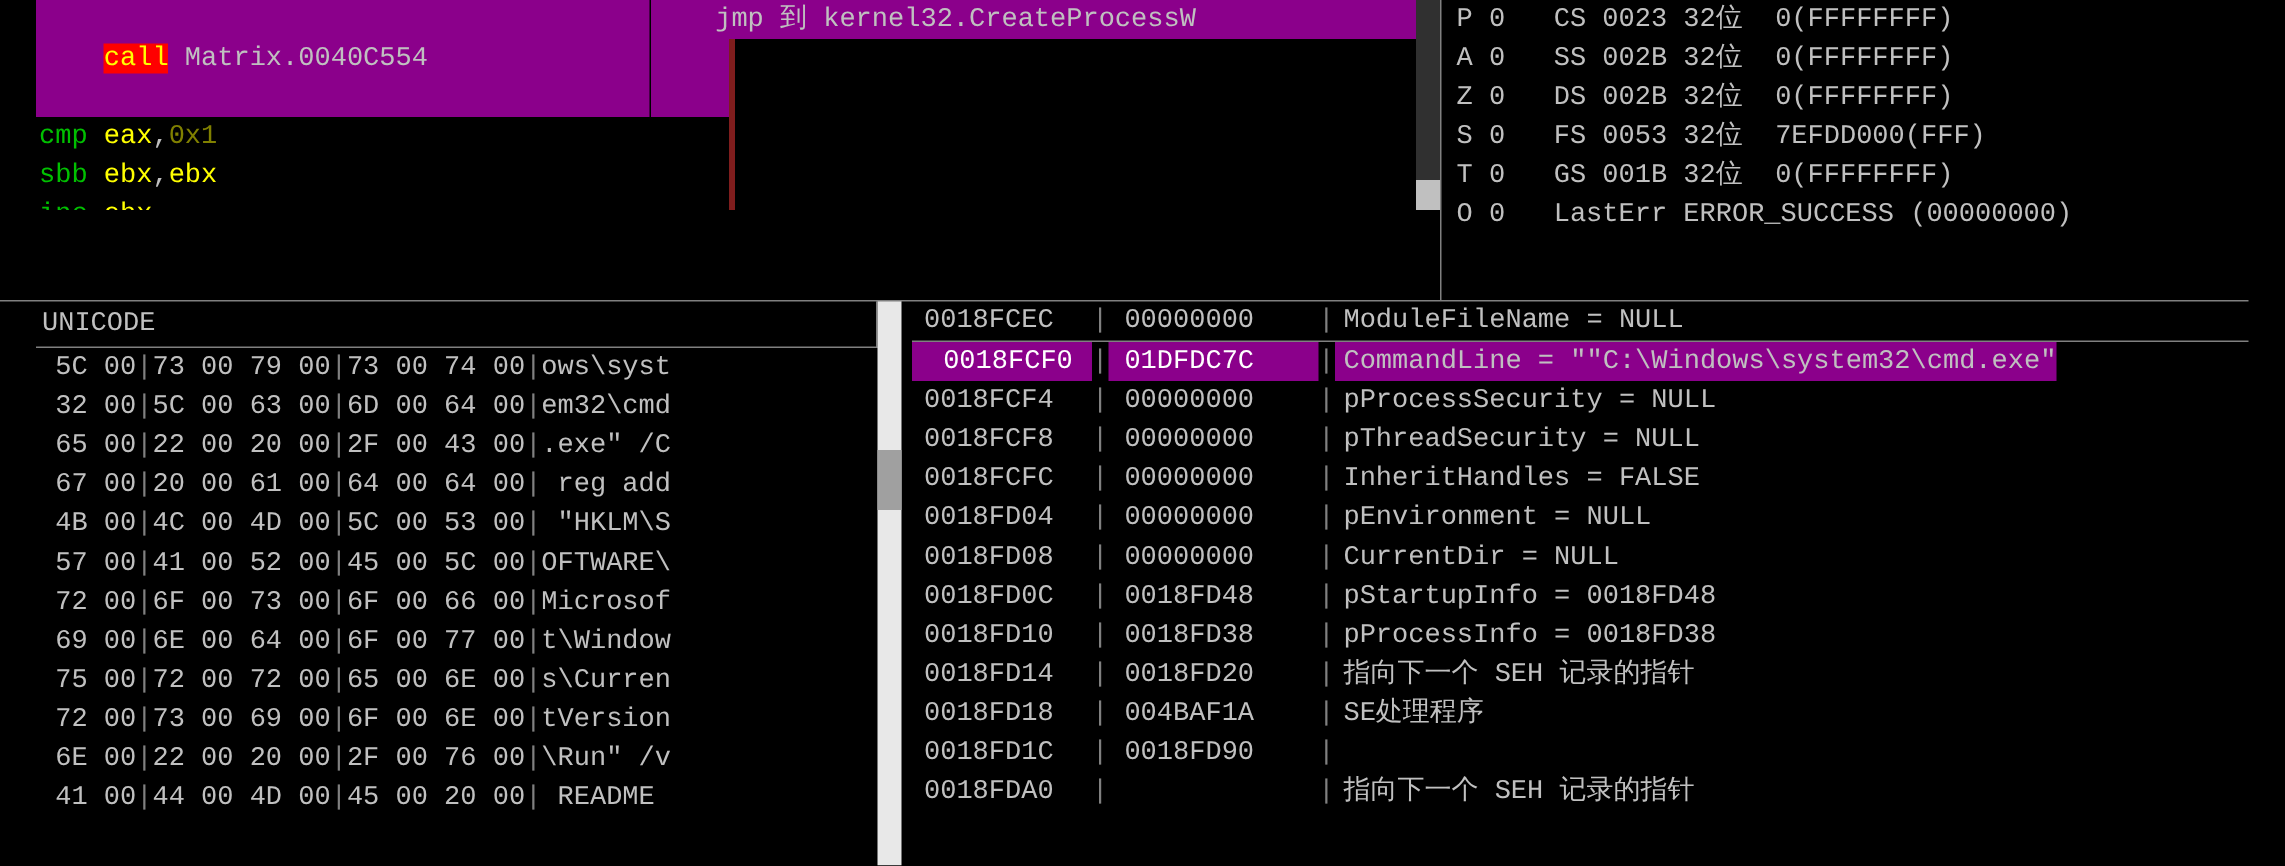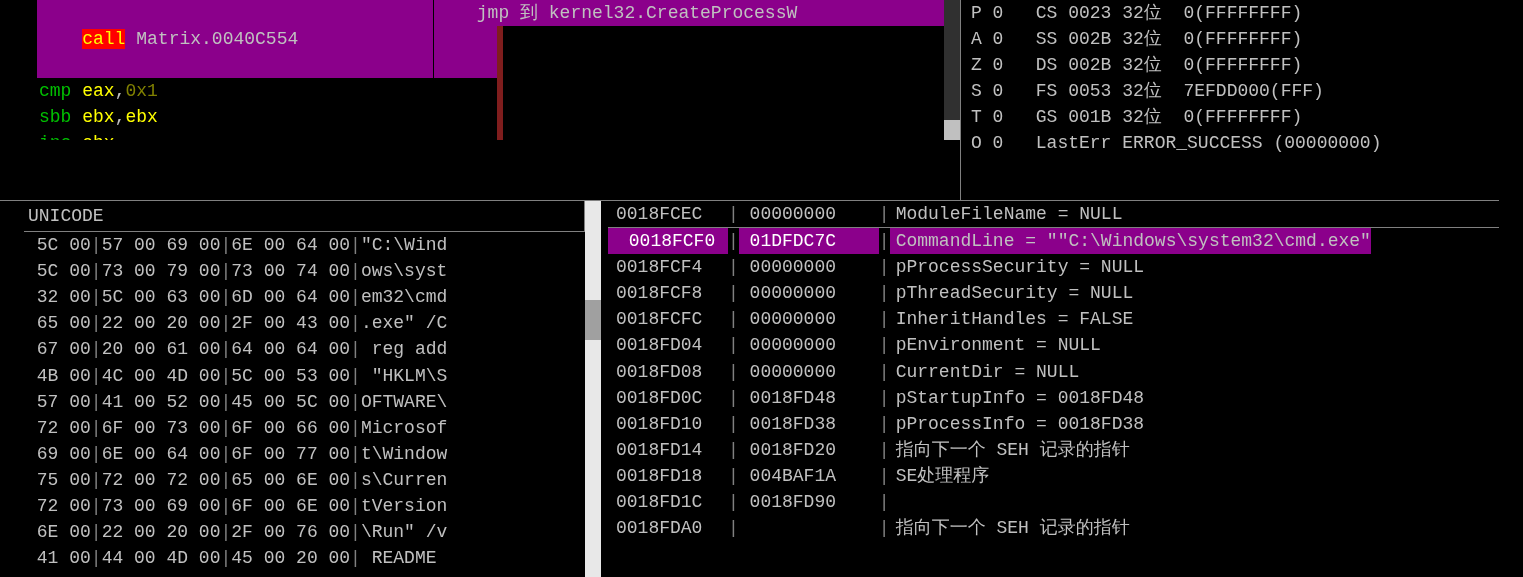--- a/index.html
+++ b/index.html
@@ -12,22 +12,21 @@
   width: 1523px;
   height: 577px;
   overflow: hidden;
   position: relative;
 }
 .pane { position: absolute; padding-left: 24px; }
 
 
 #disasm {
   left: 0; top: 0; width: 490px; height: 140px;
-  border-right: 6px solid #7f1d1d;
-  margin-left: 13px;
+  border-right: 4px solid #7f1d1d;
 }
 .dis-row { white-space: pre; padding: 0 2px; }
 .hl-row { background: #8B008B; }
 .hl-call { background: #FF0000; color: #FFFF00; }
 .op { color: #00C000; }
 .reg { color: #FFFF00; }
 .imm { color: #808000; }
 .addr-txt { color: #C0C0C0; }
 
 
@@ -122,21 +121,20 @@
   <div class="reg-row">S 0   FS 0053 32位  7EFDD000(FFF)</div>
   <div class="reg-row">T 0   GS 001B 32位  0(FFFFFFFF)</div>
   <div class="reg-row">O 0   LastErr ERROR_SUCCESS (00000000)</div>
 </div>
 
 <div id="divider" class="pane"></div>
 
 <div id="hexdump" class="pane">
   <div id="hexhead">                                        UNICODE</div>
   <div id="hexbody">
-      <div class="hex-row"><span class="hex-bytes"> 5C 00<span class="col-sep">|</span>57 00 69 00<span class="col-sep">|</span>6E 00 64 00<span class="col-sep">|</span></span><span class="hex-ascii">"C:\Wind</span></div>
       <div class="hex-row"><span class="hex-bytes"> 5C 00<span class="col-sep">|</span>73 00 79 00<span class="col-sep">|</span>73 00 74 00<span class="col-sep">|</span></span><span class="hex-ascii">ows\syst</span></div>
       <div class="hex-row"><span class="hex-bytes"> 32 00<span class="col-sep">|</span>5C 00 63 00<span class="col-sep">|</span>6D 00 64 00<span class="col-sep">|</span></span><span class="hex-ascii">em32\cmd</span></div>
       <div class="hex-row"><span class="hex-bytes"> 65 00<span class="col-sep">|</span>22 00 20 00<span class="col-sep">|</span>2F 00 43 00<span class="col-sep">|</span></span><span class="hex-ascii">.exe" /C</span></div>
       <div class="hex-row"><span class="hex-bytes"> 67 00<span class="col-sep">|</span>20 00 61 00<span class="col-sep">|</span>64 00 64 00<span class="col-sep">|</span></span><span class="hex-ascii"> reg add</span></div>
       <div class="hex-row"><span class="hex-bytes"> 4B 00<span class="col-sep">|</span>4C 00 4D 00<span class="col-sep">|</span>5C 00 53 00<span class="col-sep">|</span></span><span class="hex-ascii"> "HKLM\S</span></div>
       <div class="hex-row"><span class="hex-bytes"> 57 00<span class="col-sep">|</span>41 00 52 00<span class="col-sep">|</span>45 00 5C 00<span class="col-sep">|</span></span><span class="hex-ascii">OFTWARE\</span></div>
       <div class="hex-row"><span class="hex-bytes"> 72 00<span class="col-sep">|</span>6F 00 73 00<span class="col-sep">|</span>6F 00 66 00<span class="col-sep">|</span></span><span class="hex-ascii">Microsof</span></div>
       <div class="hex-row"><span class="hex-bytes"> 69 00<span class="col-sep">|</span>6E 00 64 00<span class="col-sep">|</span>6F 00 77 00<span class="col-sep">|</span></span><span class="hex-ascii">t\Window</span></div>
       <div class="hex-row"><span class="hex-bytes"> 75 00<span class="col-sep">|</span>72 00 72 00<span class="col-sep">|</span>65 00 6E 00<span class="col-sep">|</span></span><span class="hex-ascii">s\Curren</span></div>
       <div class="hex-row"><span class="hex-bytes"> 72 00<span class="col-sep">|</span>73 00 69 00<span class="col-sep">|</span>6F 00 6E 00<span class="col-sep">|</span></span><span class="hex-ascii">tVersion</span></div>

